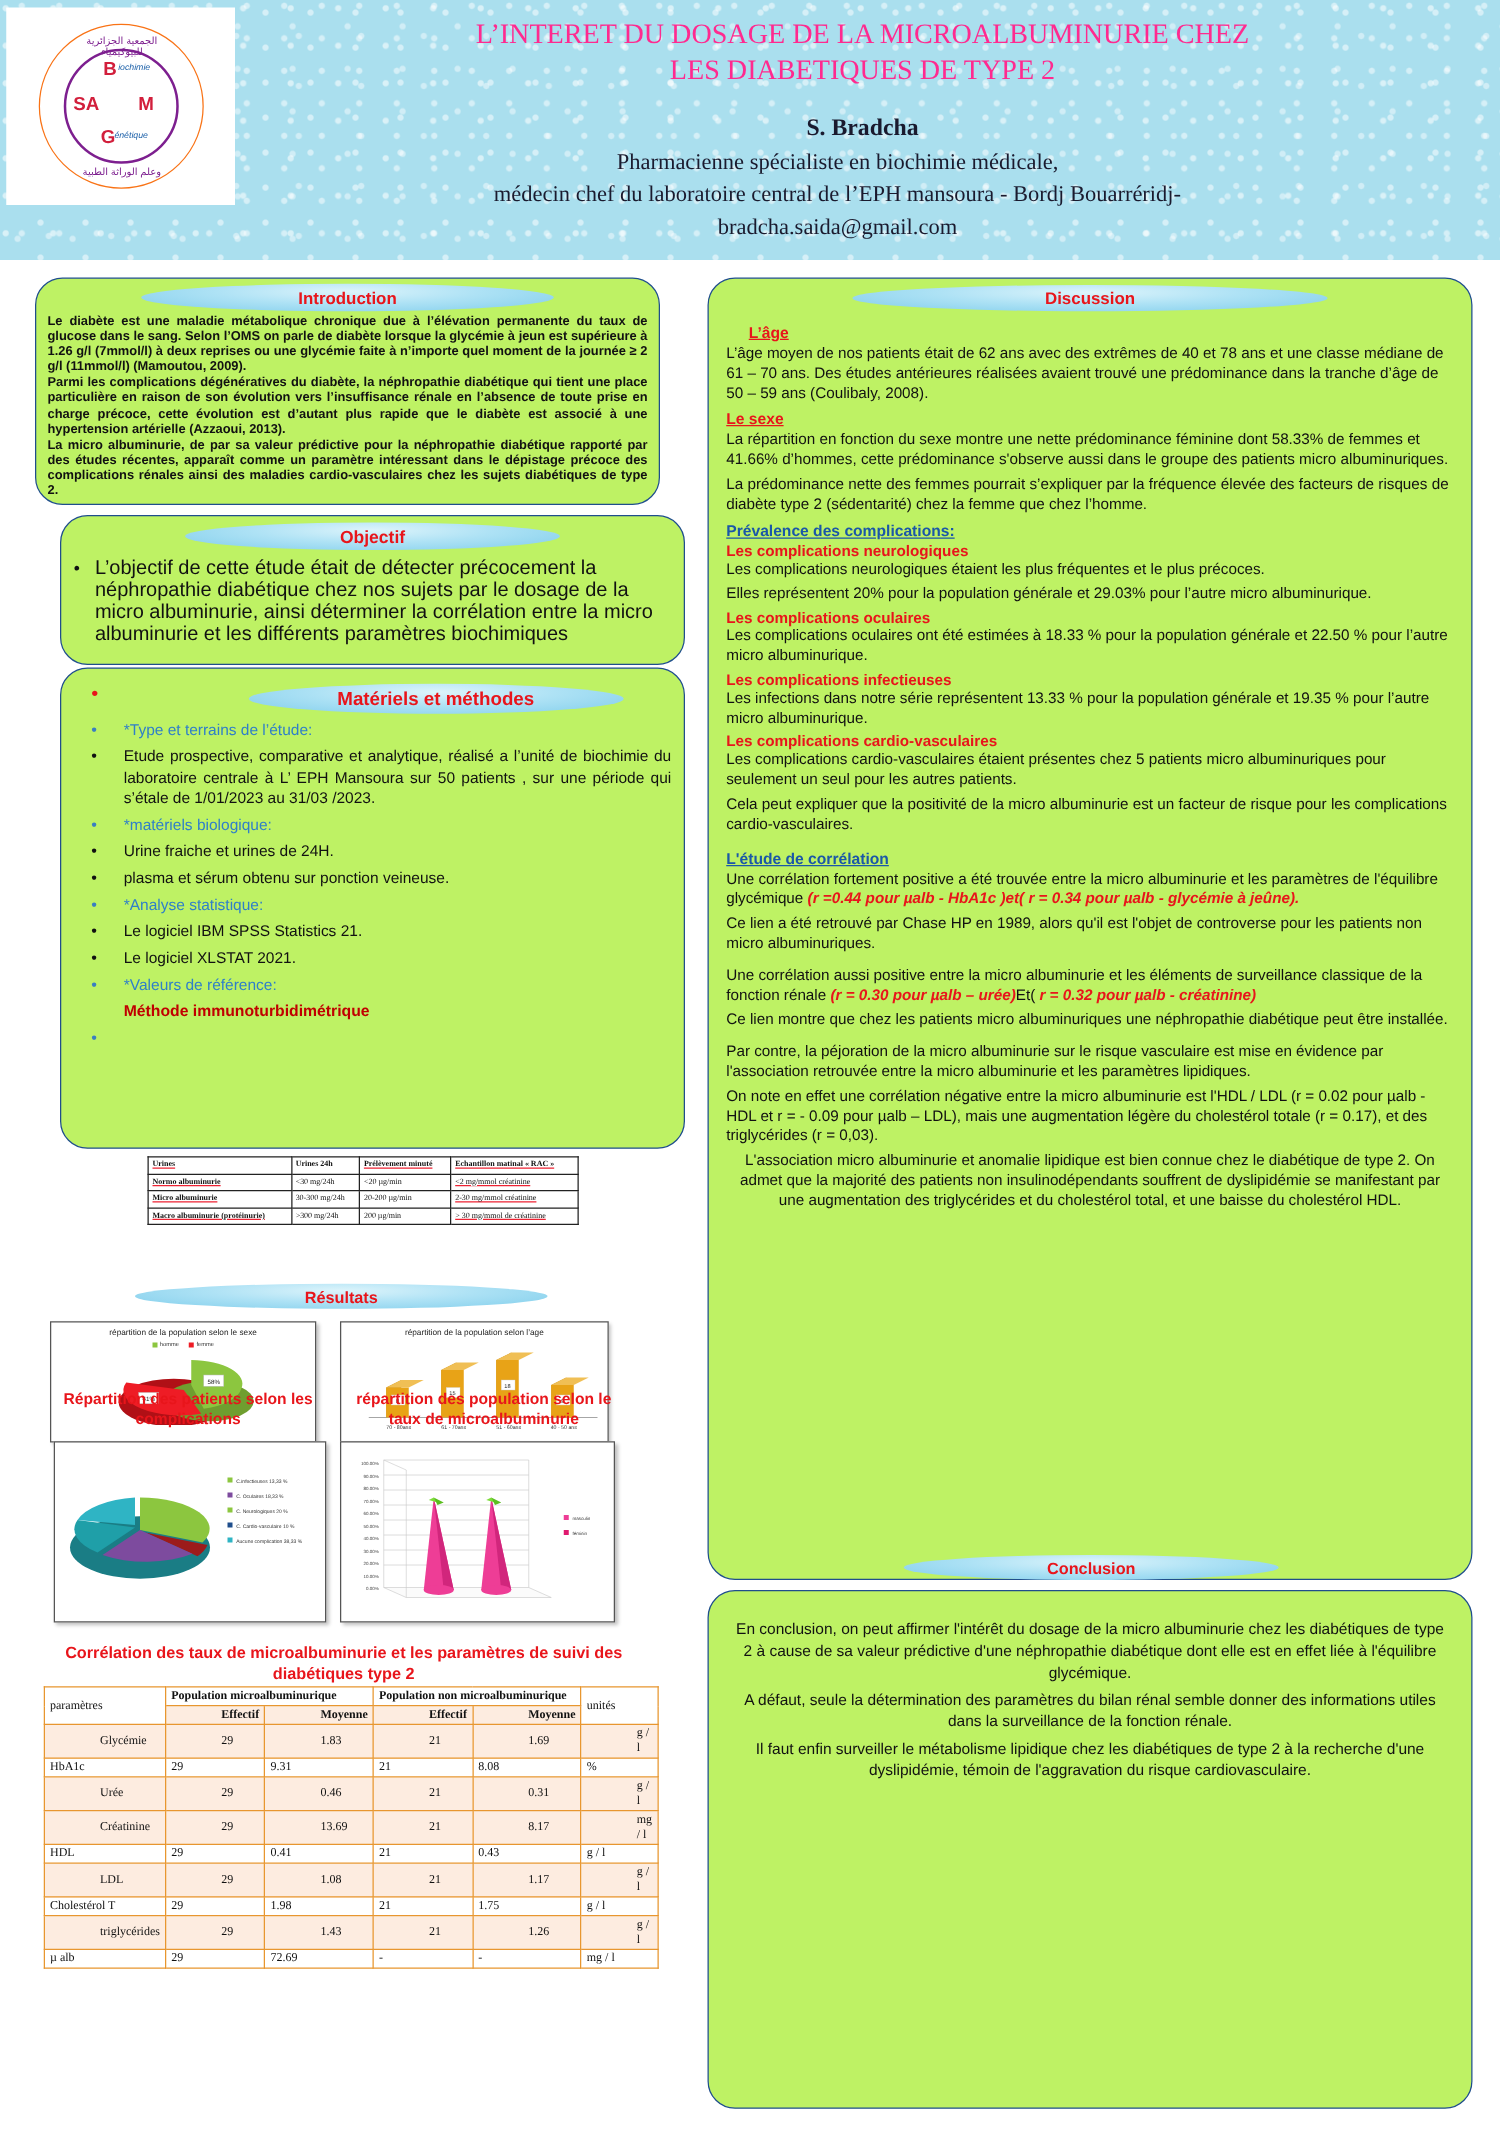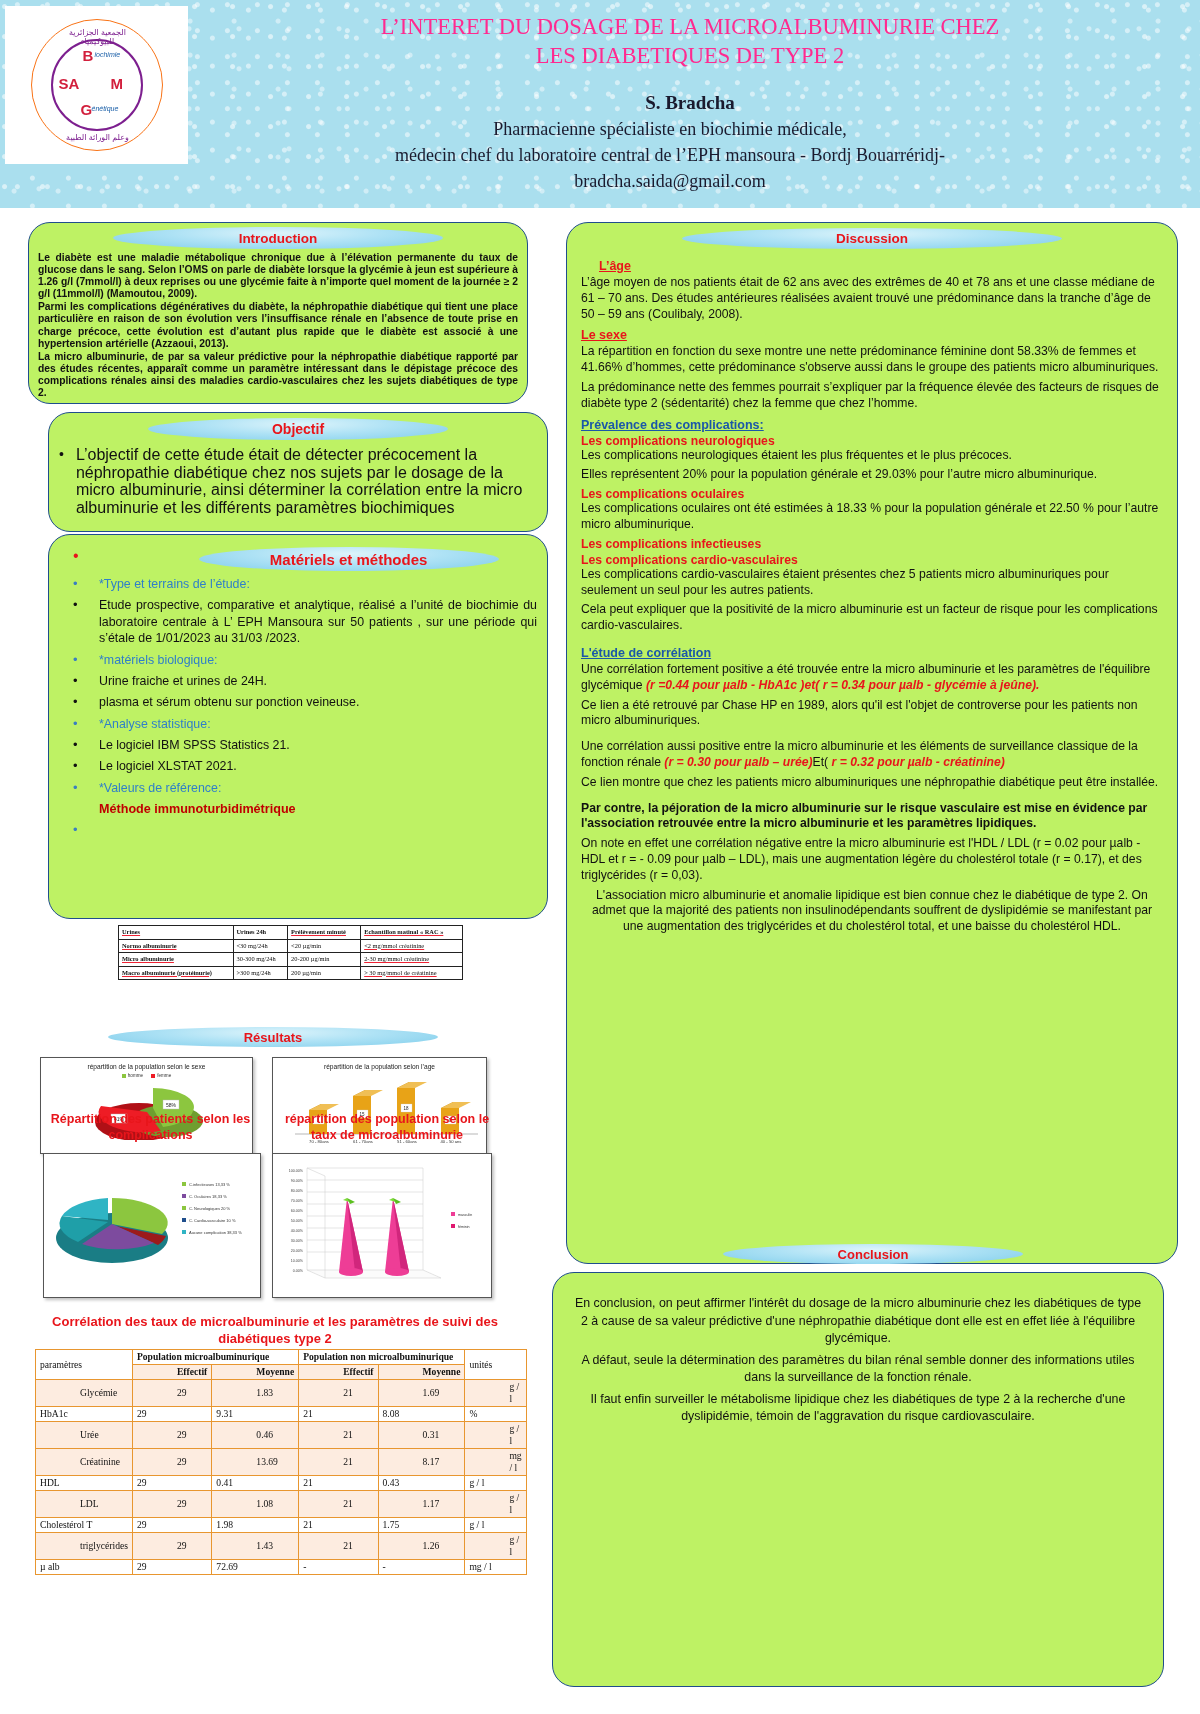--- a/index.html
+++ b/index.html
@@ -197,21 +197,21 @@
 
   #concl-pill {
     position: absolute; left: 723px; top: 1244px;
     width: 300px; height: 20px; font-size: 13px;
     border-radius: 50%;
     background: radial-gradient(ellipse at 50% 28%, #ddf4fb 0%, #aee2f5 45%, #7fcdeb 100%);
     color: #e8151b; font-weight: bold;
     display: flex; align-items: center; justify-content: center;
     z-index: 5;
   }
-  #concl-panel { left: 552px; top: 1272px; width: 612px; height: 415px; }
+  #concl-panel { left: 566px; top: 1272px; width: 612px; height: 415px; }
   .concl-body { padding: 22px 20px 0 20px; text-align: center; }
   .concl-p { color: #111; font-size: 12.4px; line-height: 17.5px; margin-bottom: 4px; }
 </style>
 </head>
 <body>
 
 <div id="poster">
 
   <div class="header">
     <div class="logo-box">
@@ -589,31 +589,32 @@
 
       <div class="disc-h blue">Prévalence  des complications:</div>
       <div class="disc-h2">Les complications neurologiques</div>
       <div class="disc-p">Les complications neurologiques étaient les plus fréquentes et le plus précoces.</div>
       <div class="disc-p">Elles représentent 20% pour la population générale et 29.03% pour l’autre micro albuminurique.</div>
 
       <div class="disc-h2">Les complications oculaires</div>
       <div class="disc-p">Les complications oculaires ont été estimées à 18.33 % pour la population générale et 22.50 % pour l’autre micro albuminurique.</div>
 
       <div class="disc-h2">Les complications infectieuses</div>
+      <div class="disc-p">Les infections dans notre série représentent 13.33 % pour la population générale et 19.35 % pour l’autre micro albuminurique.</div>
 
       <div class="disc-h2">Les complications cardio-vasculaires</div>
       <div class="disc-p">Les complications cardio-vasculaires étaient présentes chez 5 patients micro albuminuriques pour seulement un seul pour les autres patients.</div>
       <div class="disc-p">Cela peut expliquer que la positivité de la micro albuminurie est un facteur de risque pour les complications cardio-vasculaires.</div>
 
       <div class="disc-h blue" style="margin-top:12px;">L'étude de corrélation</div>
       <div class="disc-p"><span>   Une corrélation fortement positive a été trouvée entre la micro albuminurie et les paramètres de l'équilibre glycémique </span><span class="red-b">(r =0.44 pour µalb - HbA1c )et( r = 0.34 pour µalb - glycémie à jeûne).</span></div>
       <div class="disc-p">   Ce lien a été retrouvé par Chase HP en 1989, alors qu'il est l'objet de controverse pour les patients non micro albuminuriques.</div>
       <div class="disc-p" style="margin-top:10px;"><span>   Une corrélation aussi positive entre la micro albuminurie et les éléments de surveillance classique de la fonction rénale </span><span class="red-b">(r = 0.30 pour µalb – urée)</span><span>Et( </span><span class="red-b">r = 0.32 pour µalb - créatinine)</span></div>
       <div class="disc-p">   Ce lien montre que chez les patients micro albuminuriques une néphropathie diabétique peut être installée.</div>
-      <div class="disc-p" style="margin-top:10px;font-weight:bold;">   Par contre, la péjoration de la micro albuminurie sur le risque vasculaire est mise en évidence par l'association retrouvée entre la micro albuminurie et les paramètres lipidiques.</div>
+      <div class="disc-p" style="margin-top:10px;">   Par contre, la péjoration de la micro albuminurie sur le risque vasculaire est mise en évidence par l'association retrouvée entre la micro albuminurie et les paramètres lipidiques.</div>
       <div class="disc-p">   On note en effet une corrélation négative entre la micro albuminurie est l'HDL / LDL (r = 0.02 pour µalb - HDL et r = - 0.09 pour µalb – LDL), mais une augmentation légère du cholestérol totale (r = 0.17), et des triglycérides (r = 0,03).</div>
       <div class="disc-p" style="text-align:center;">   L'association micro albuminurie et anomalie lipidique est bien connue chez le diabétique de type 2. On admet que la majorité des patients non insulinodépendants souffrent de dyslipidémie se manifestant par une augmentation des triglycérides et du cholestérol total, et une baisse du cholestérol HDL.</div>
     </div>
   </div>
 
   <div id="concl-pill">Conclusion</div>
   <div class="panel" id="concl-panel">
     <div class="concl-body">
       <div class="concl-p">En conclusion, on peut affirmer l'intérêt du dosage de la micro albuminurie chez les diabétiques de type 2 à cause de sa valeur prédictive d'une néphropathie diabétique dont elle est en effet liée à l'équilibre glycémique.</div>
       <div class="concl-p">A défaut, seule la détermination des paramètres du bilan rénal semble donner des informations utiles dans la surveillance de la fonction rénale.</div>

